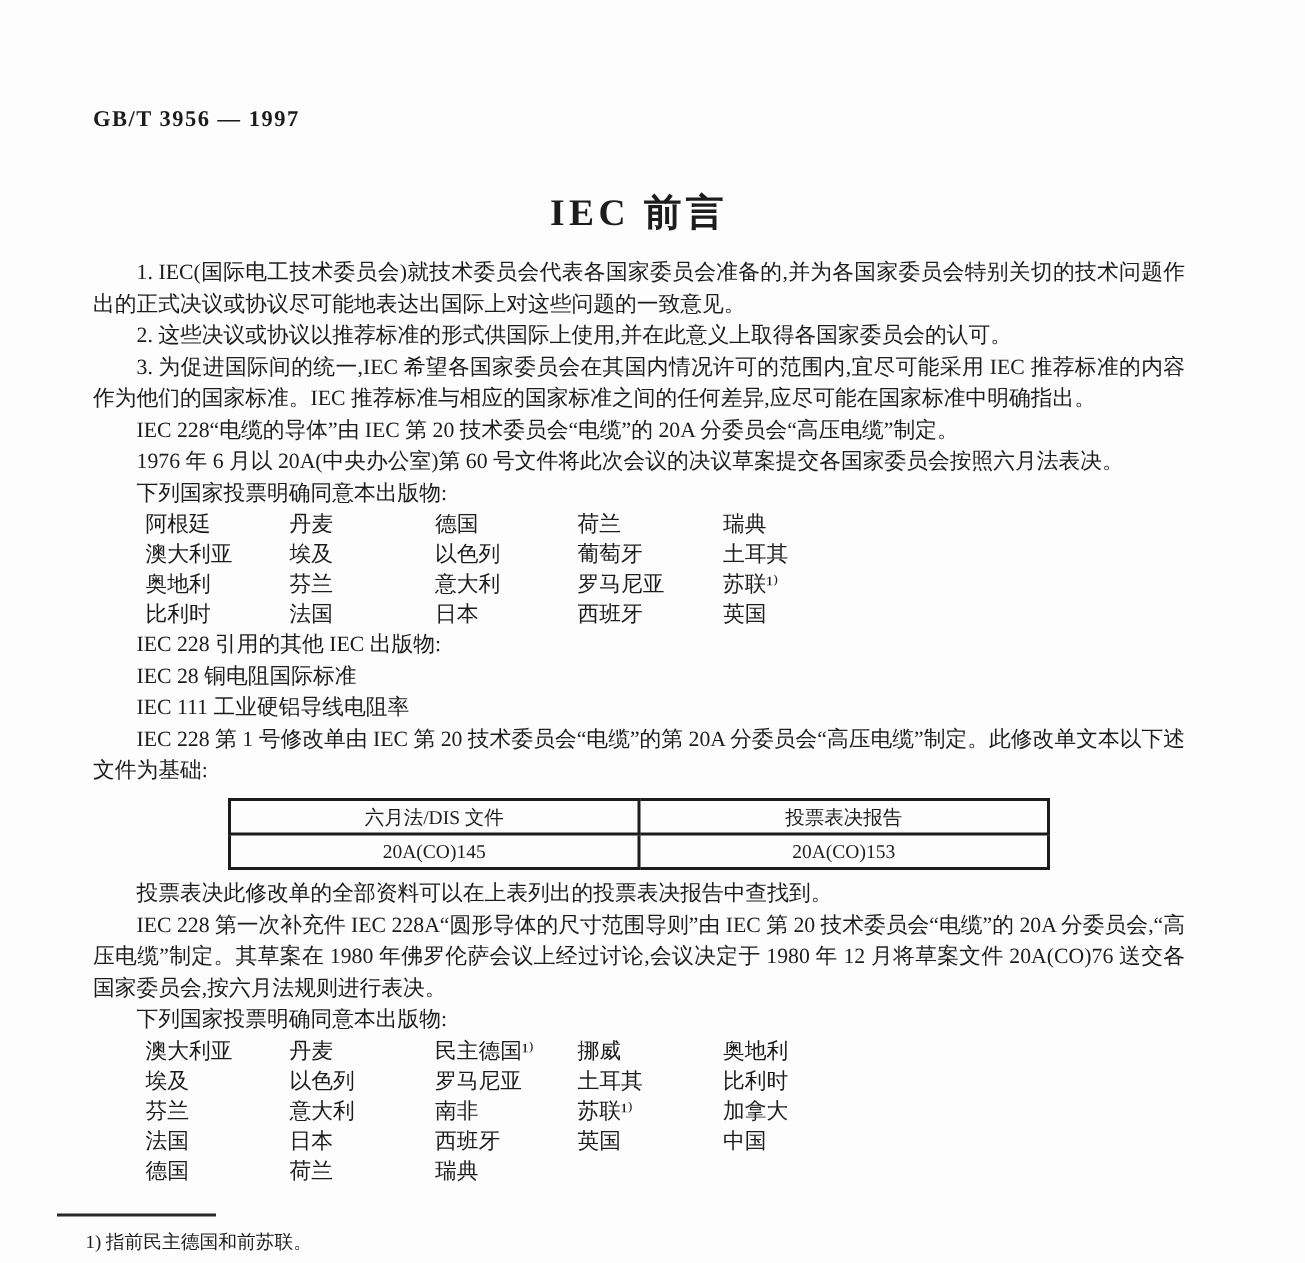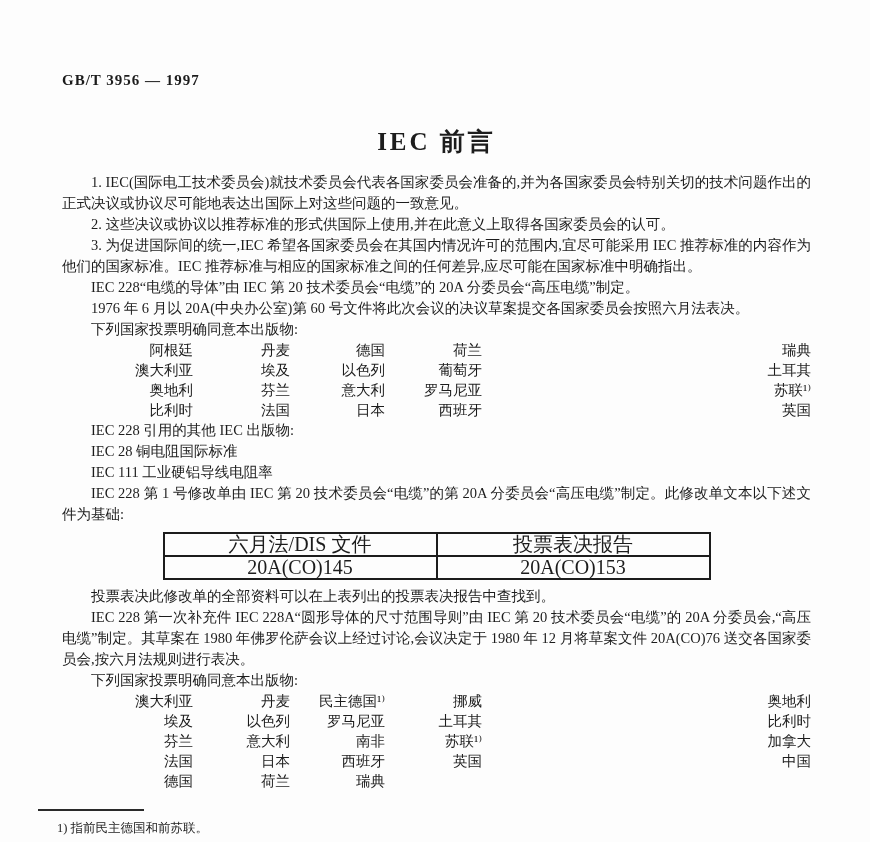--- a/index.html
+++ b/index.html
@@ -9,21 +9,21 @@
     width: 870px;
     height: 842px;
     overflow: hidden;
     font-family: "Liberation Serif", "DejaVu Serif", serif;
     color: #1c1c1c;
   }
   .page {
     box-sizing: border-box;
     width: 870px;
     height: 602px;
-    padding: 72px 59px 0 62px;
+    padding: 72px 80px 0 62px;
   }
   .doc-number {
     font-weight: bold;
     font-size: 15px;
     letter-spacing: 1px;
   }
   .doc-title {
     margin: 36px 0 0 0;
     text-align: center;
     font-size: 25px;
@@ -40,32 +40,32 @@
     text-align: justify;
   }
   .indent { text-indent: 2em; }
   .country-grid {
     display: grid;
     grid-template-columns: 96px 97px 95px 97px auto;
     padding-left: 35px;
     font-size: 14.5px;
     line-height: 20px;
   }
-  .country-grid span { white-space: nowrap; text-align: right; }
+  .country-grid span { white-space: nowrap; }
   .basis-table {
     border-collapse: collapse;
     margin: 7px auto 6px auto;
     width: 548px;
     table-layout: fixed;
   }
   .basis-table th, .basis-table td {
     border: 2px solid #1c1c1c;
     font-weight: normal;
     text-align: center;
-    font-size: 20px;
+    font-size: 13px;
     line-height: 19px;
     padding: 1px 0;
   }
   .footnote-block {
     margin-top: 18px;
     margin-left: -24px;
   }
   .footnote-rule {
     width: 106px;
     border-top: 2px solid #2a2a2a;

